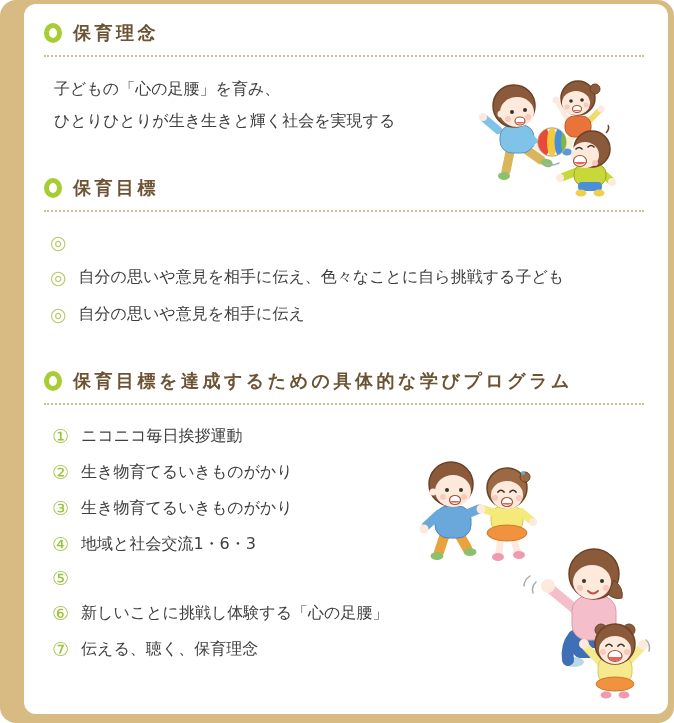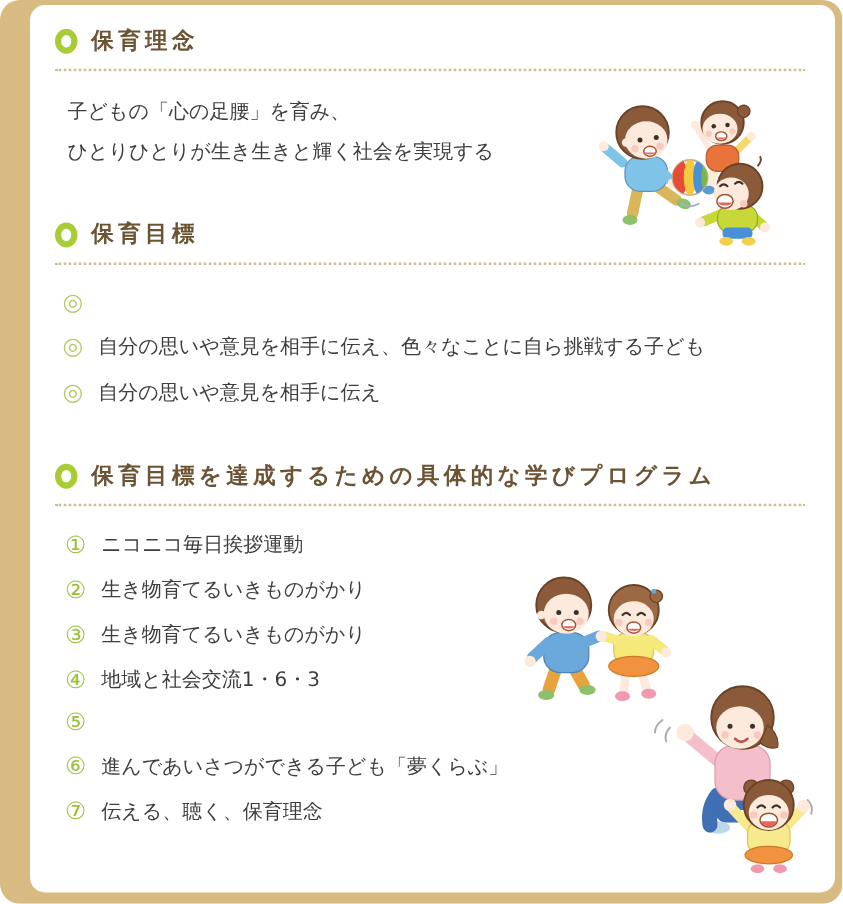--- a/index.html
+++ b/index.html
@@ -115,21 +115,21 @@
       </div>
       <div class="program-item">
         <span class="num-mark">④</span>
         <span>地域と社会交流1・6・3</span>
       </div>
       <div class="program-item">
         <span class="num-mark">⑤</span>
       </div>
       <div class="program-item">
         <span class="num-mark">⑥</span>
-        <span>進んであいさつができる子ども「夢くらぶ」</span>
+        <span>新しいことに挑戦し体験する「心の足腰」</span>
       </div>
       <div class="program-item">
         <span class="num-mark">⑦</span>
         <span>伝える、聴く、保育理念</span>
       </div>
     </div>
 
     <div class="illo" style="left:444px;top:66px;">
       <svg width="168" height="128" viewBox="0 0 168 128">
         <defs>

